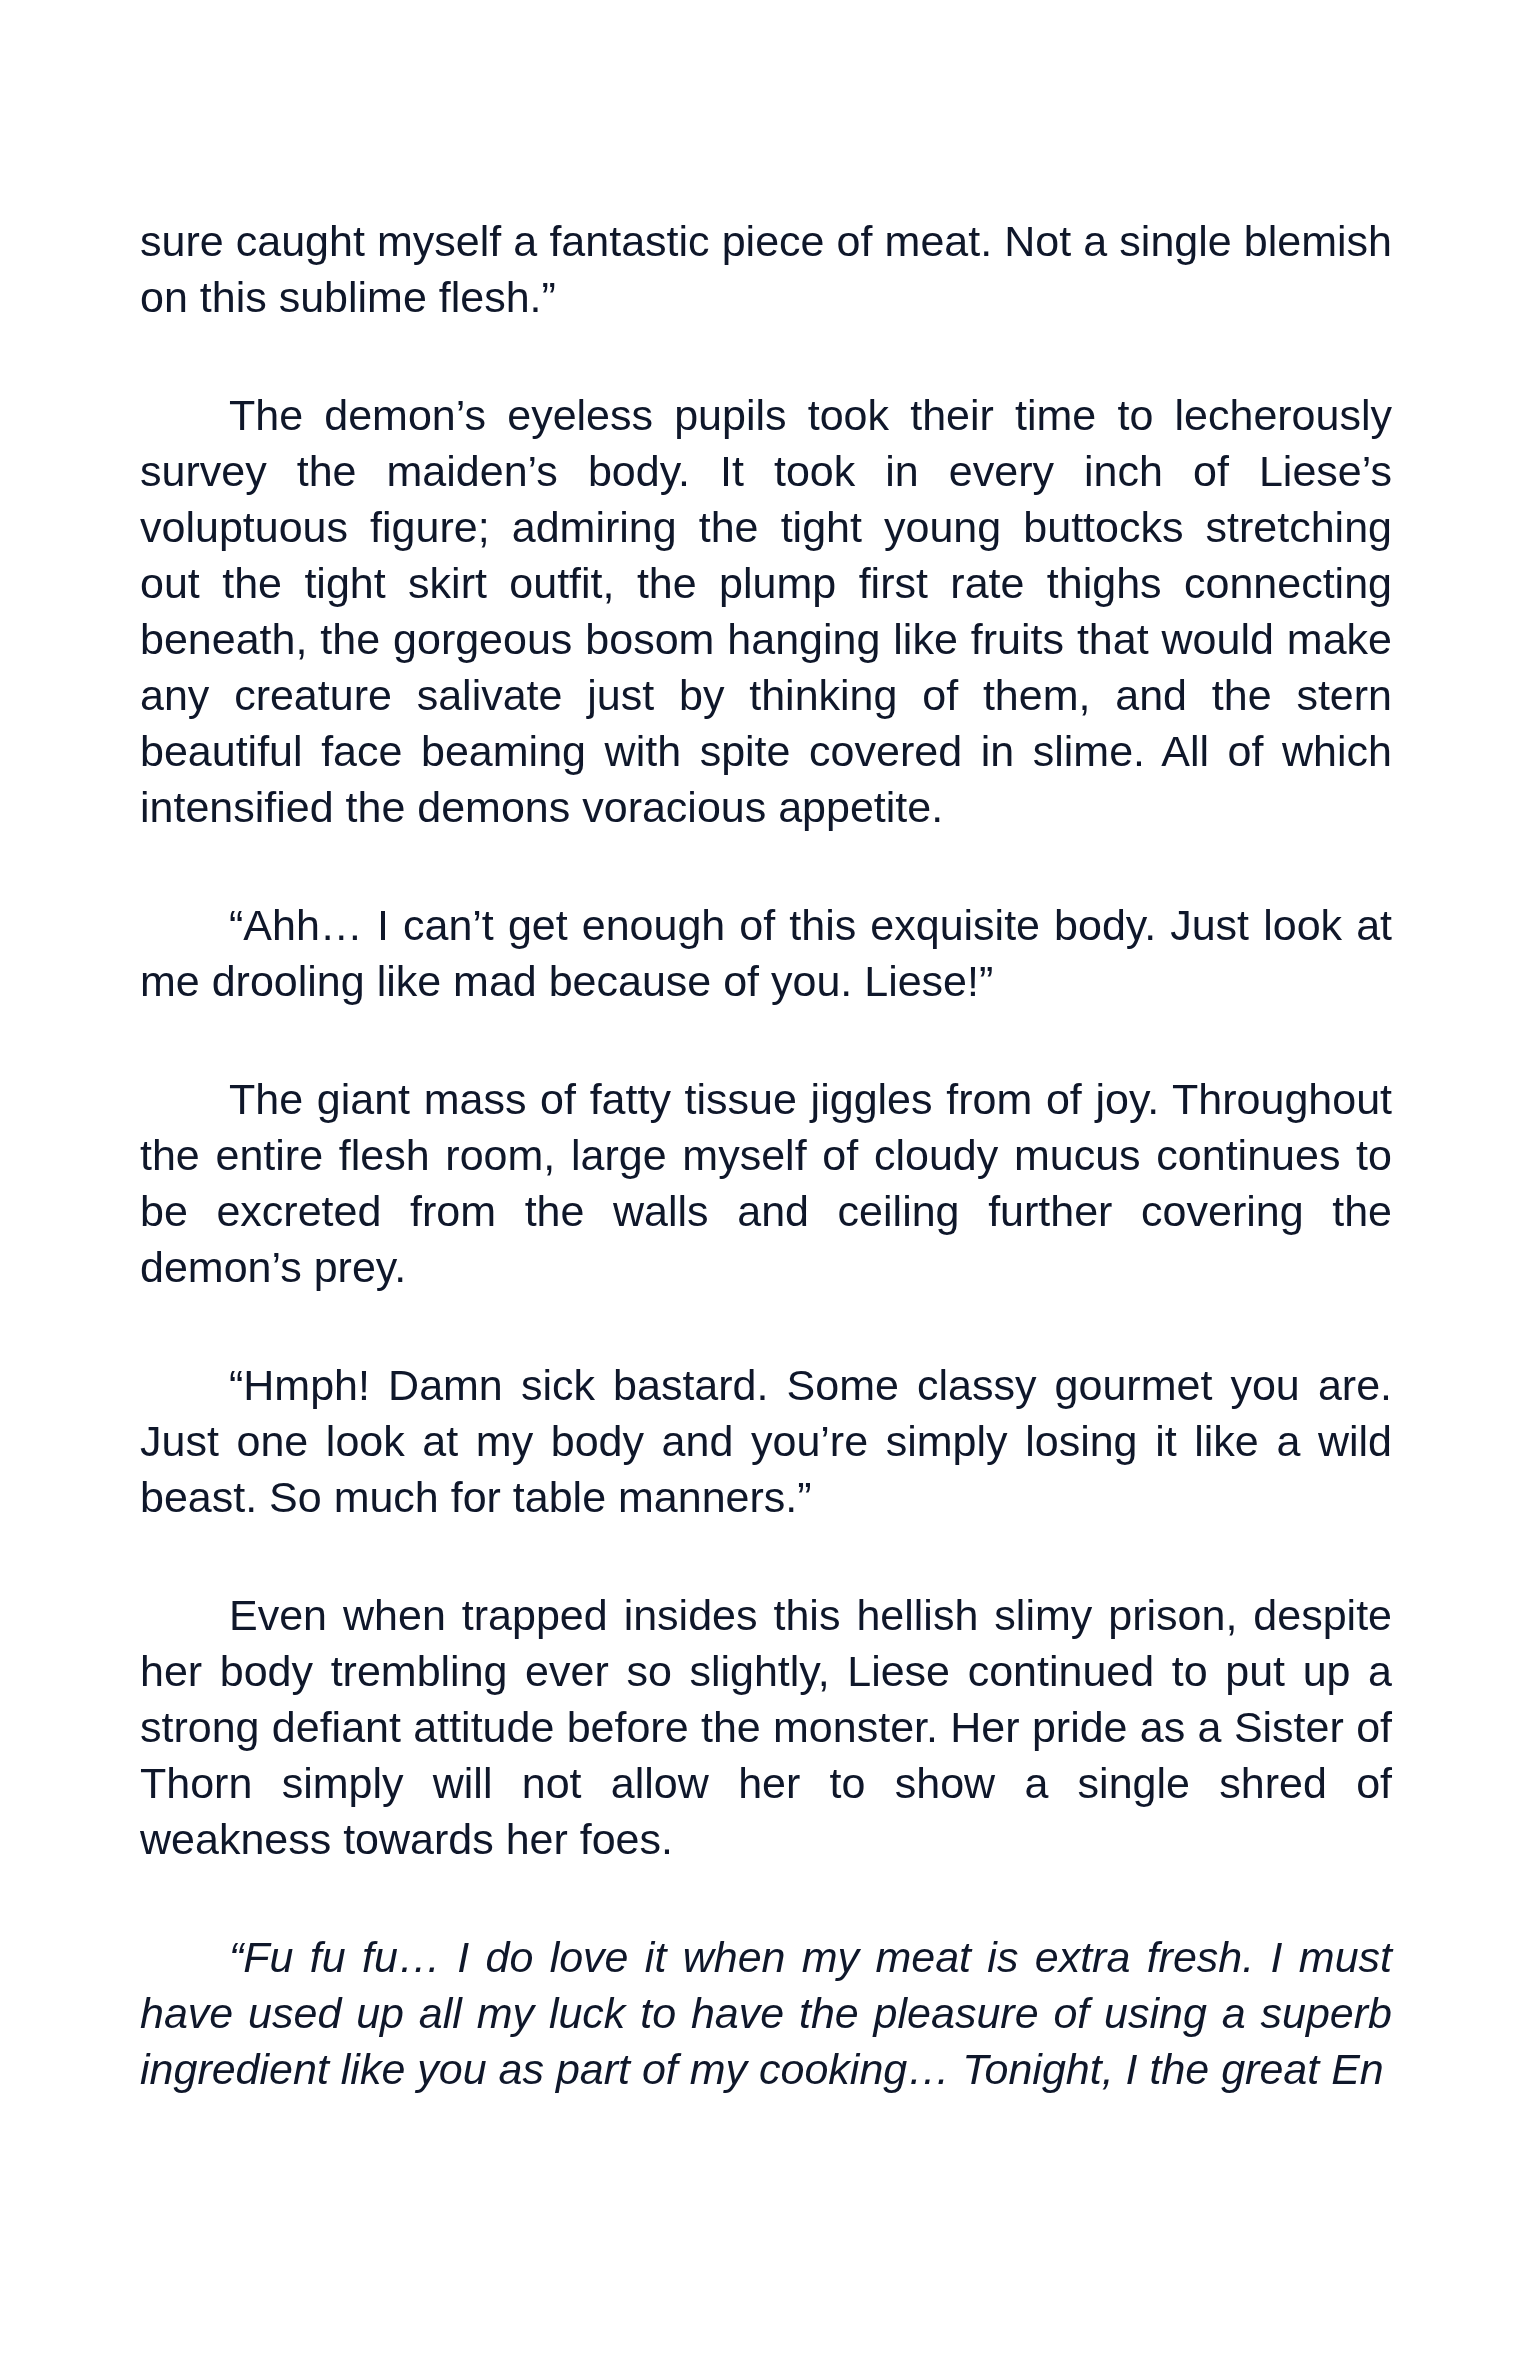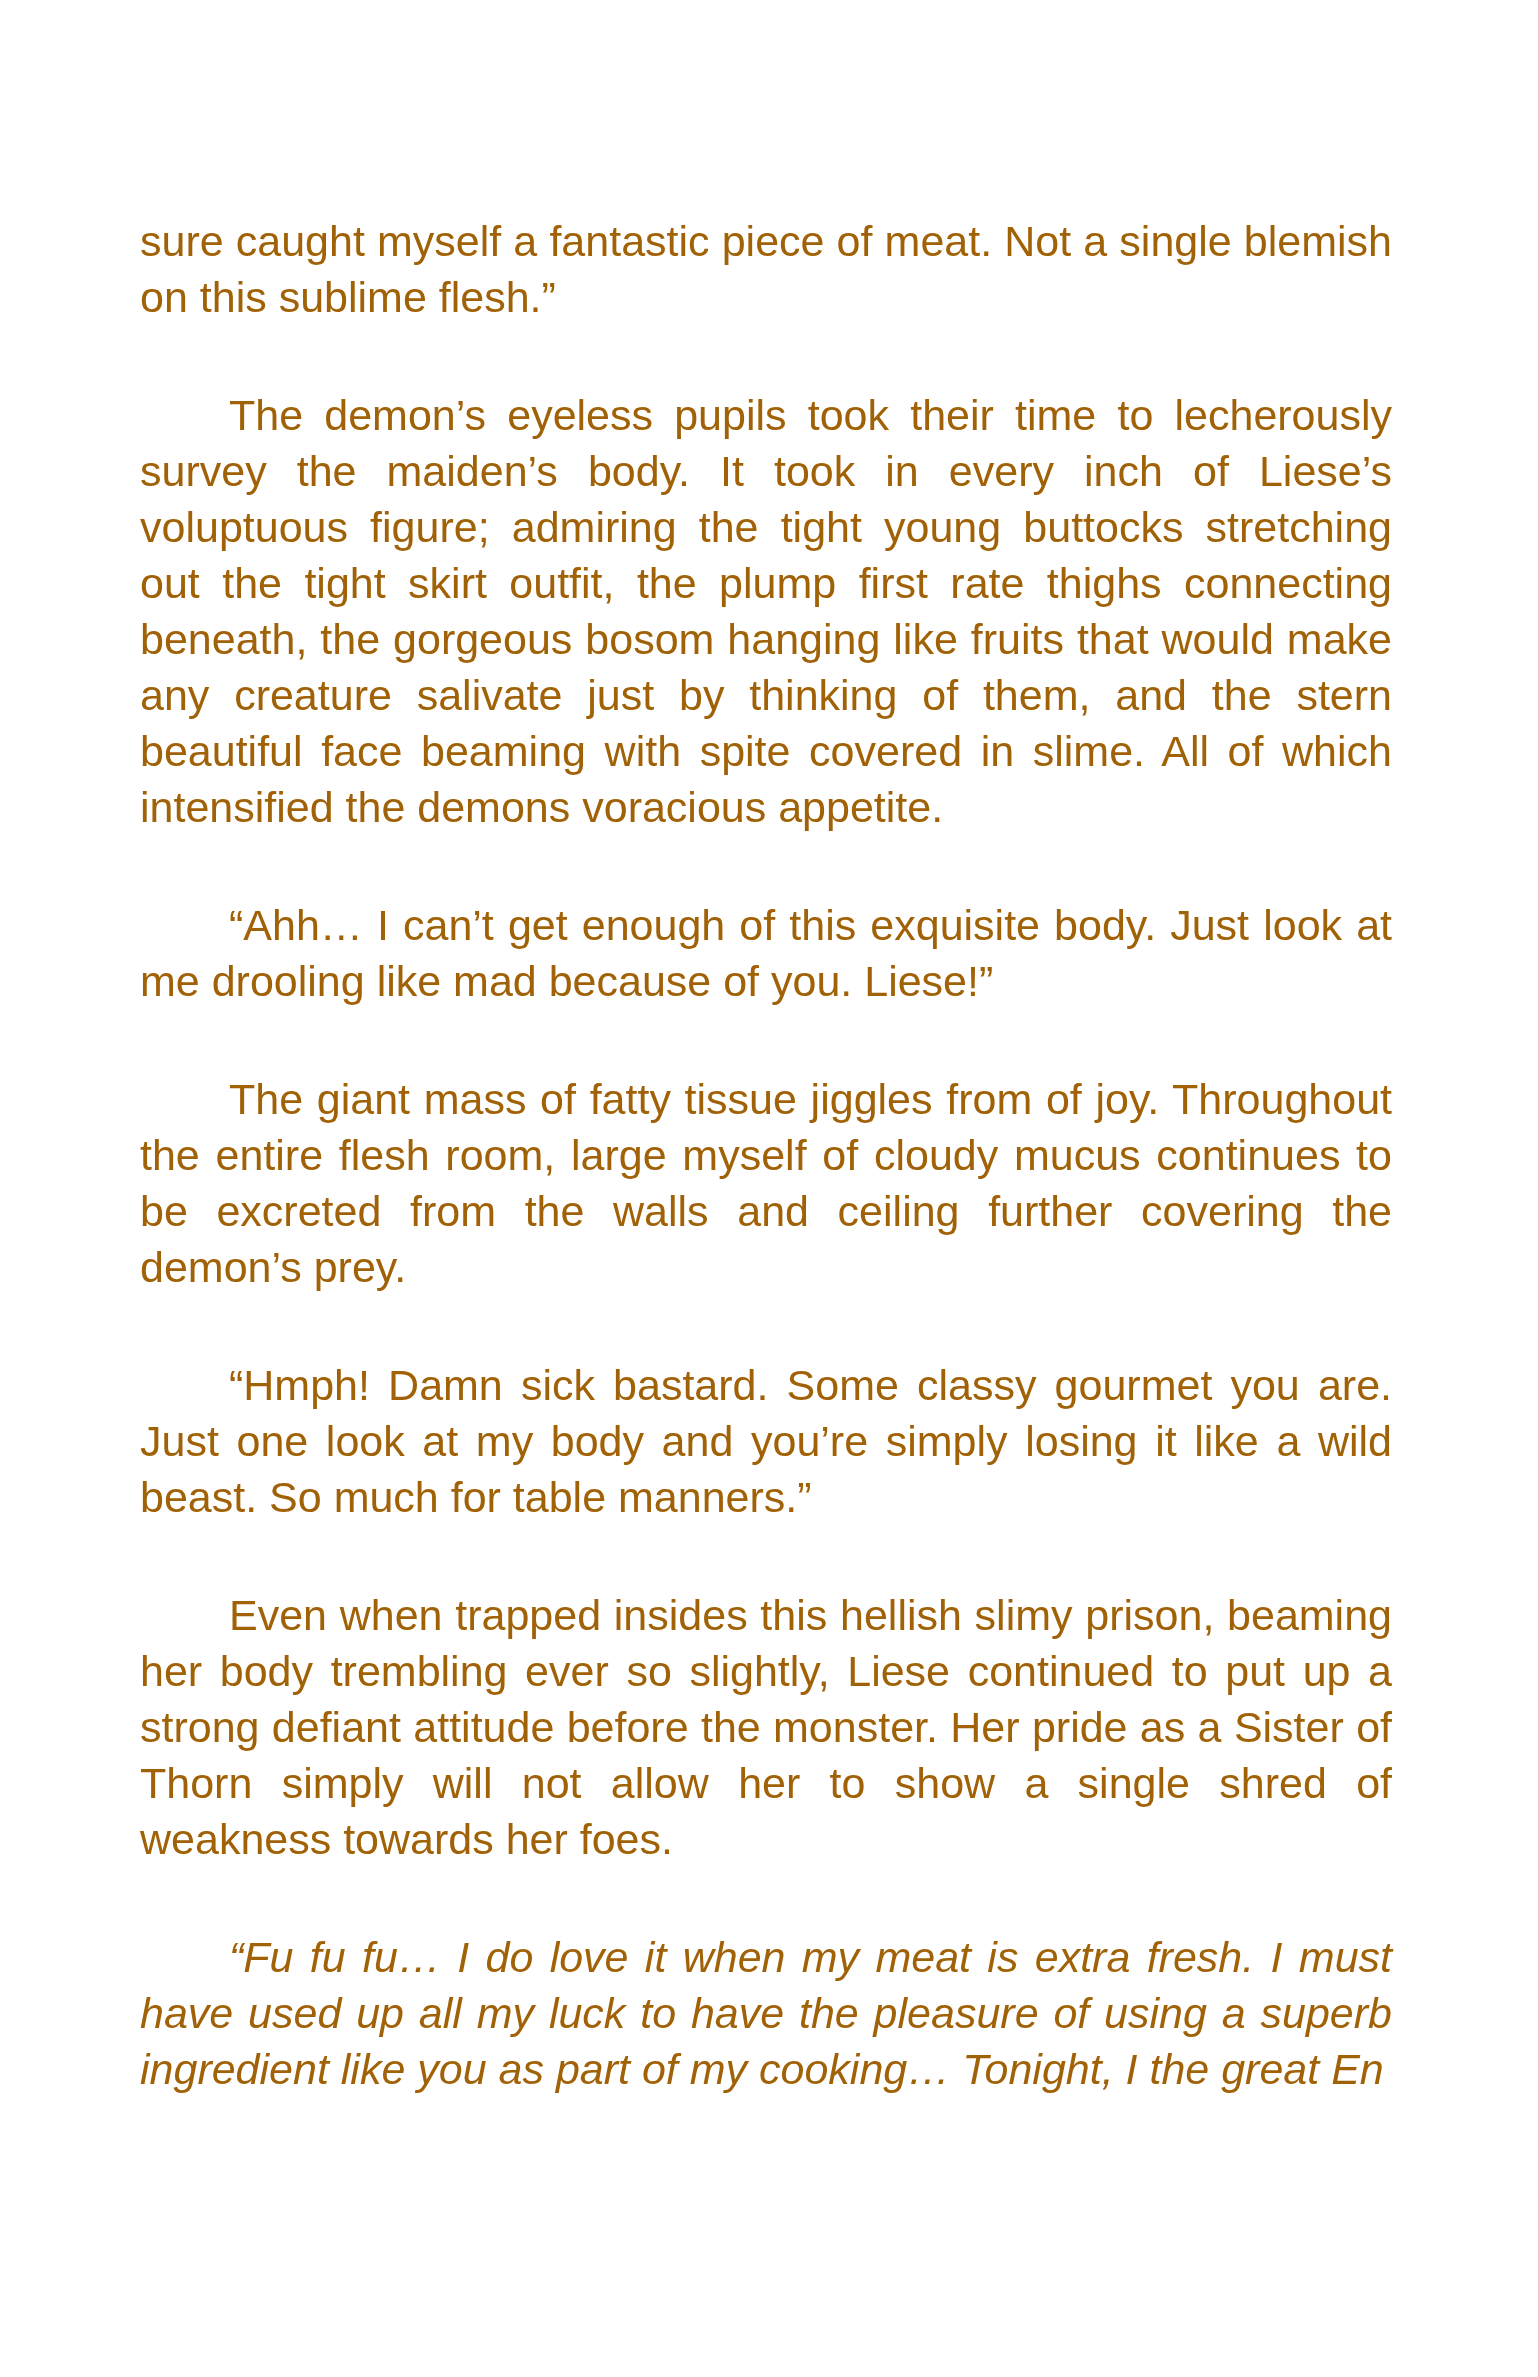--- a/index.html
+++ b/index.html
@@ -21,21 +21,21 @@
   }
   .text-block {
     position: absolute;
     left: 140px;
     top: 213px;
     width: 1252px;
     font-size: 43px;
     line-height: 56px;
     text-align: justify;
     text-justify: inter-word;
-    color: #a16207;
+    color: #0f172a;
     letter-spacing: 0;
     word-spacing: normal;
   }
   .para {
     margin: 0 0 62px 0;
   }
   .para.indent {
     text-indent: 89px;
   }
   .para:last-child {
@@ -46,17 +46,17 @@
 </head>
 <body>
 
 <div class="page">
   <div class="text-block">
       <p class="para">sure caught myself a fantastic piece of meat. Not a single blemish on this sublime flesh.”</p>
       <p class="para indent">The demon’s eyeless pupils took their time to lecherously survey the maiden’s body. It took in every inch of Liese’s voluptuous figure; admiring the tight young buttocks stretching out the tight skirt outfit, the plump first rate thighs connecting beneath, the gorgeous bosom hanging like fruits that would make any creature salivate just by thinking of them, and the stern beautiful face beaming with spite covered in slime. All of which intensified the demons voracious appetite.</p>
       <p class="para indent">“Ahh… I can’t get enough of this exquisite body. Just look at me drooling like mad because of you. Liese!”</p>
       <p class="para indent">The giant mass of fatty tissue jiggles from of joy. Throughout the entire flesh room, large myself of cloudy mucus continues to be excreted from the walls and ceiling further covering the demon’s prey.</p>
       <p class="para indent">“Hmph! Damn sick bastard. Some classy gourmet you are. Just one look at my body and you’re simply losing it like a wild beast. So much for table manners.”</p>
-      <p class="para indent">Even when trapped insides this hellish slimy prison, beaming her body trembling ever so slightly, Liese continued to put up a strong defiant attitude before the monster. Her pride as a Sister of Thorn simply will not allow her to show a single shred of weakness towards her foes.</p>
+      <p class="para indent">Even when trapped insides this hellish slimy prison, despite her body trembling ever so slightly, Liese continued to put up a strong defiant attitude before the monster. Her pride as a Sister of Thorn simply will not allow her to show a single shred of weakness towards her foes.</p>
       <p class="para indent">“Fu fu fu… I do love it when my meat is extra fresh. I must have used up all my luck to have the pleasure of using a superb ingredient like you as part of my cooking… Tonight, I the great En</p>
     </div>
 </div>
 
 
 </body></html>

